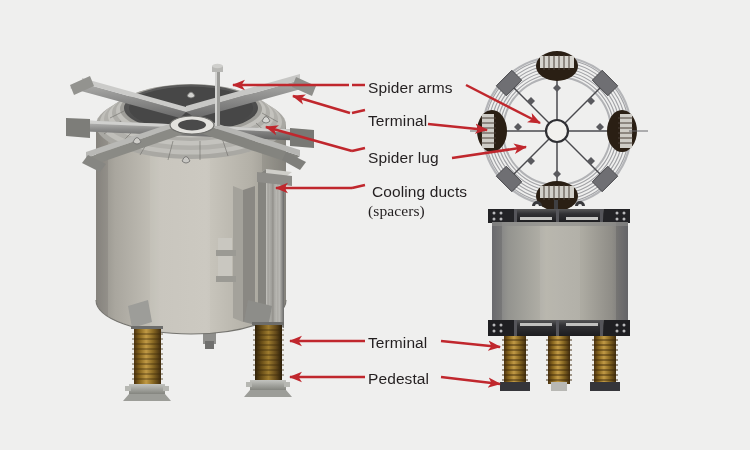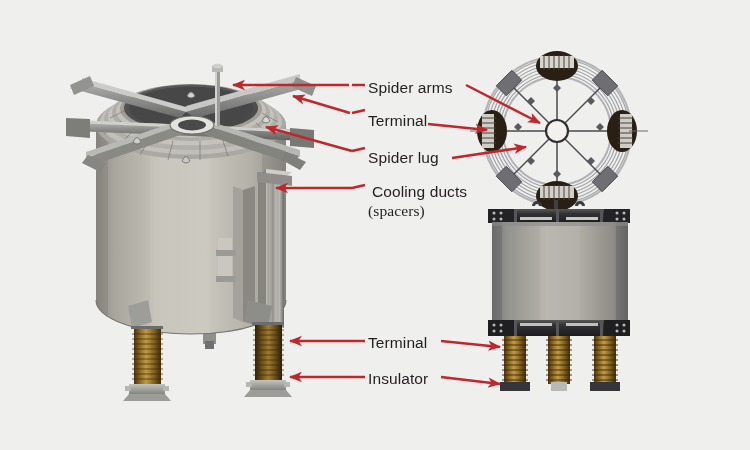--- a/index.html
+++ b/index.html
@@ -530,15 +530,15 @@
     <line x1="441" y1="377" x2="500" y2="384" marker-end="url(#arrowR)"></line>
   </g>
 </svg>
 
 <div class="lbl" style="left:368px;top:78px;">Spider arms</div>
 <div class="lbl" style="left:368px;top:111px;">Terminal</div>
 <div class="lbl" style="left:368px;top:148px;">Spider lug</div>
 <div class="lbl" style="left:372px;top:182px;">Cooling ducts</div>
 <div class="lbl" style="left:368px;top:201px;font-family:Liberation Serif, serif;">(spacers)</div>
 <div class="lbl" style="left:368px;top:333px;">Terminal</div>
-<div class="lbl" style="left:368px;top:369px;">Insulator</div>
+<div class="lbl" style="left:368px;top:369px;">Pedestal</div>
 
 </div>
 
 </body></html>

